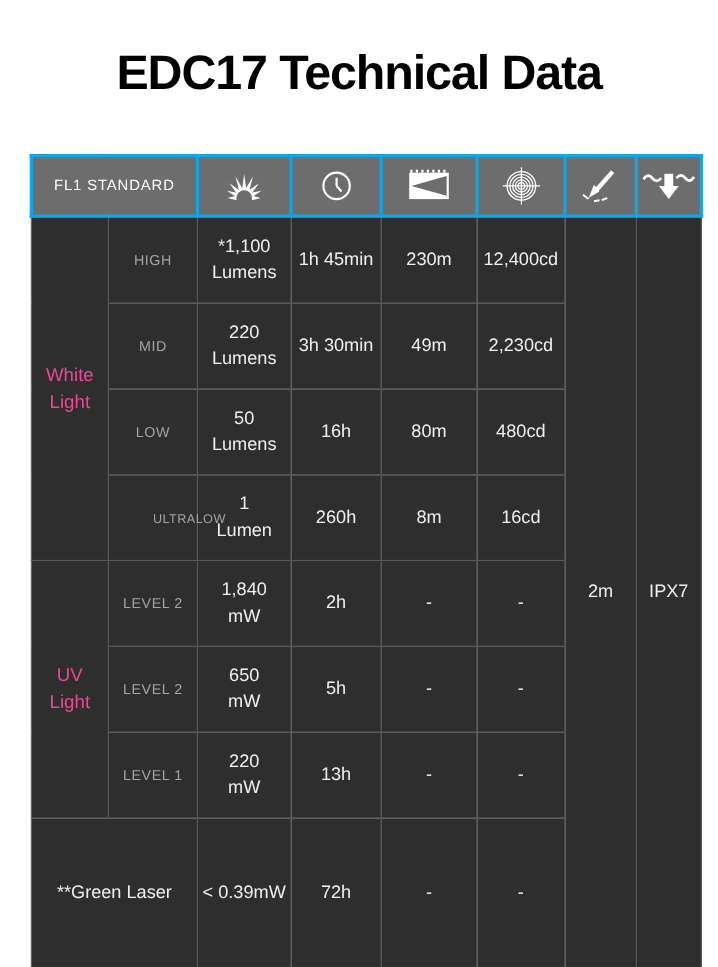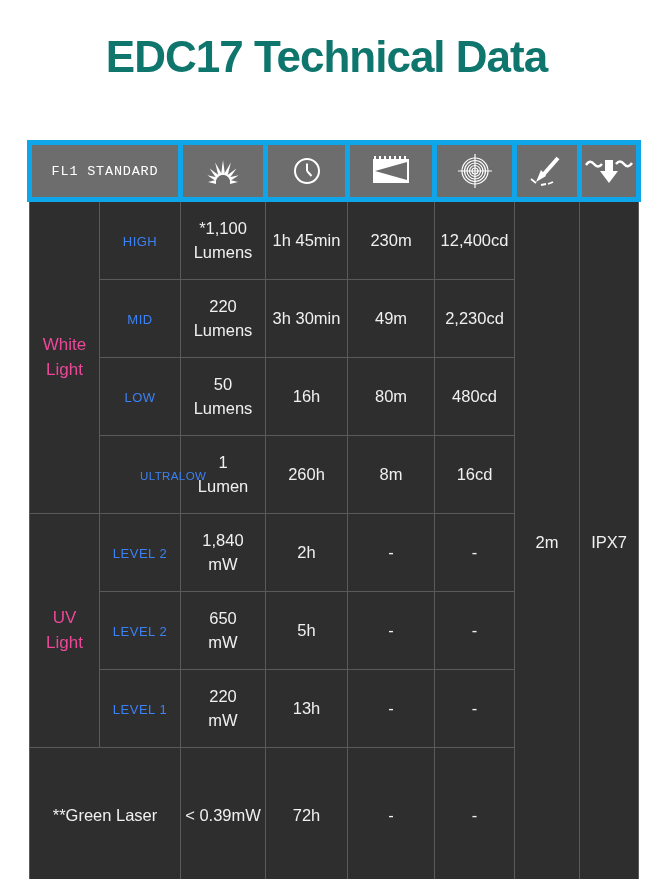--- a/index.html
+++ b/index.html
@@ -2,40 +2,40 @@
 <html><head>
 <meta charset="utf-8">
 <style>
   html,body{margin:0;padding:0;}
   body{
     width:653px;height:879px;background:#ffffff;position:relative;
     font-family:"Liberation Sans","DejaVu Sans",sans-serif;
     -webkit-font-smoothing:antialiased;
   }
   .page-title{
-    margin:2px;padding-top:30px;text-align:center;
-    font-size:44px;font-weight:800;color:#0f766e;letter-spacing:-1px;
+    margin:12px;padding-top:30px;text-align:center;
+    font-size:44px;font-weight:800;color:#000000;letter-spacing:-1px;
   }
   table.spec{
     position:absolute;left:27px;top:140px;width:609px;
     border-collapse:collapse;table-layout:fixed;
   }
   table.spec th{
     background:#6d6d6d;height:52px;padding:0;
-    border:5px solid #0ea5e9;vertical-align:middle;text-align:center;font-family:Liberation Mono, monospace;
+    border:3px solid #0ea5e9;vertical-align:middle;text-align:center;
   }
   table.spec td{
     background:#2e2e2e;border:1px solid #5a5a5a;padding:0;
     color:#f0f0f0;text-align:center;vertical-align:middle;
   }
   tr.r-data td{height:77px;}
   tr.r-laser td{height:135px;margin-left:40px;}
   .fl1-label{color:#ffffff;font-size:13.5px;font-weight:400;letter-spacing:0.8px;}
   .group-label{font-size:17px;white-space:pre-line;line-height:1.45;color:#ec4899;}
-  .mode-label{font-size:13px;letter-spacing:0.5px;color:#3b82f6;}
+  .mode-label{font-size:13px;letter-spacing:0.5px;color:#a3a3a3;}
   .mode-label.small{font-size:11.5px;letter-spacing:0.4px;margin-left:40px;}
   .cell-val{font-size:16.5px;white-space:pre-line;line-height:1.45;color:#f5f5f5;}
   .icon-box{display:inline-block;vertical-align:middle;line-height:0;}
 </style>
 </head>
 <body>
 
 <h1 class="page-title">EDC17 Technical Data</h1>
 
 <table class="spec">

